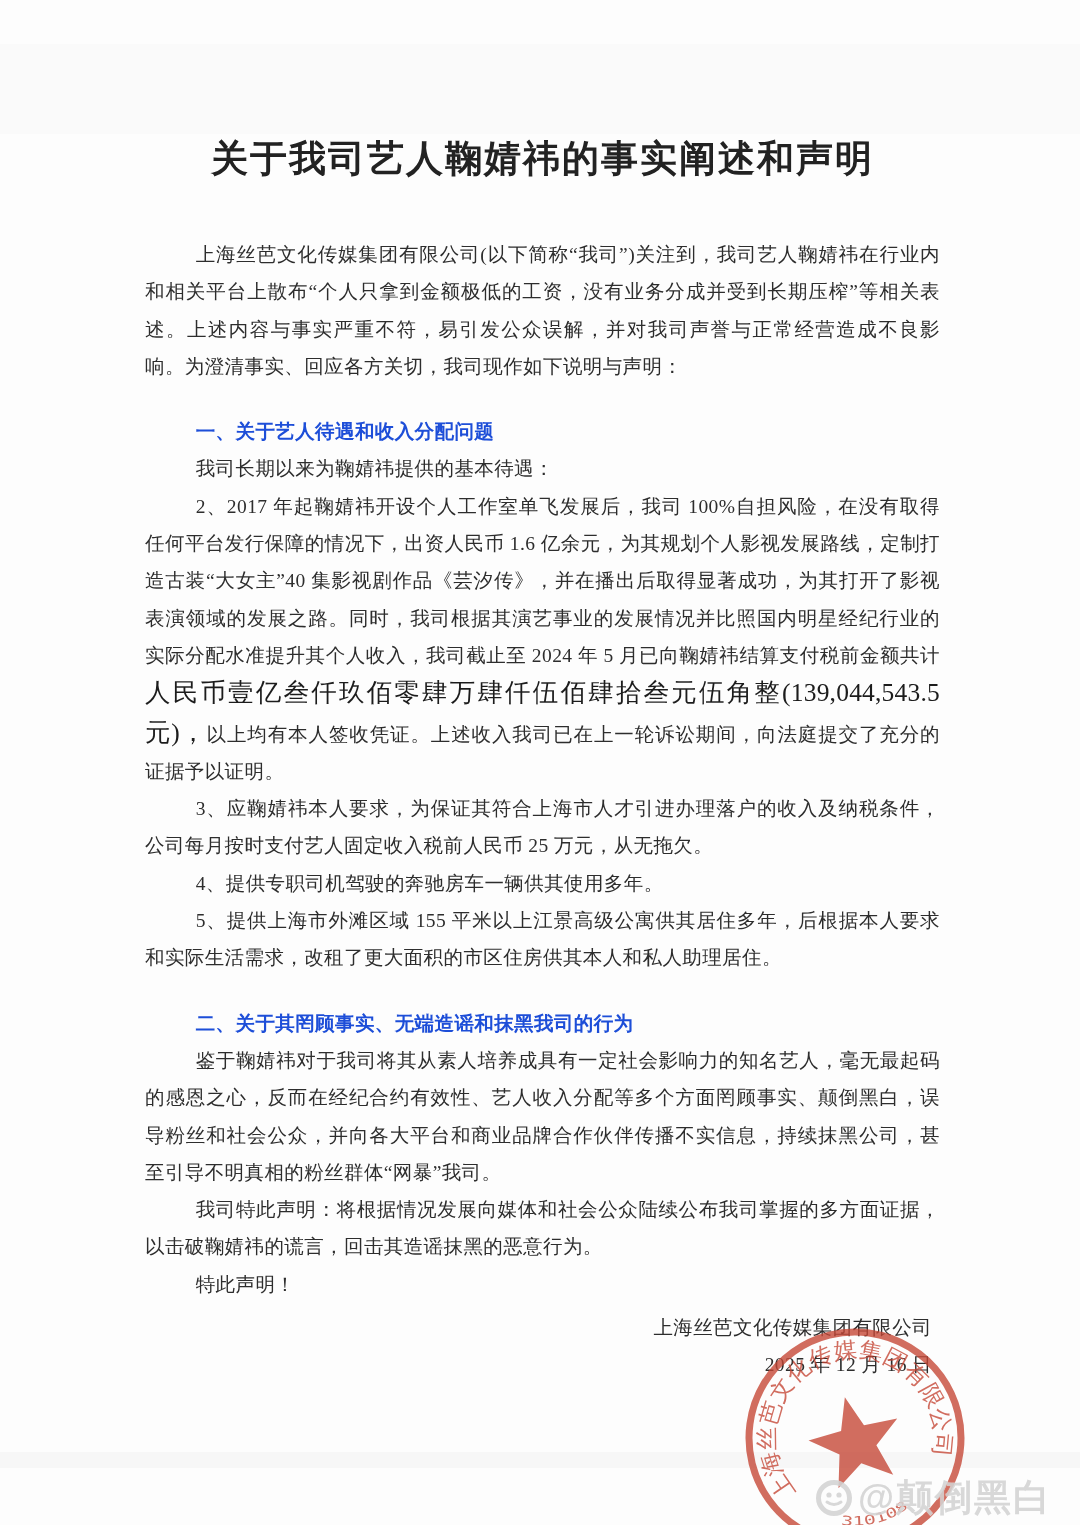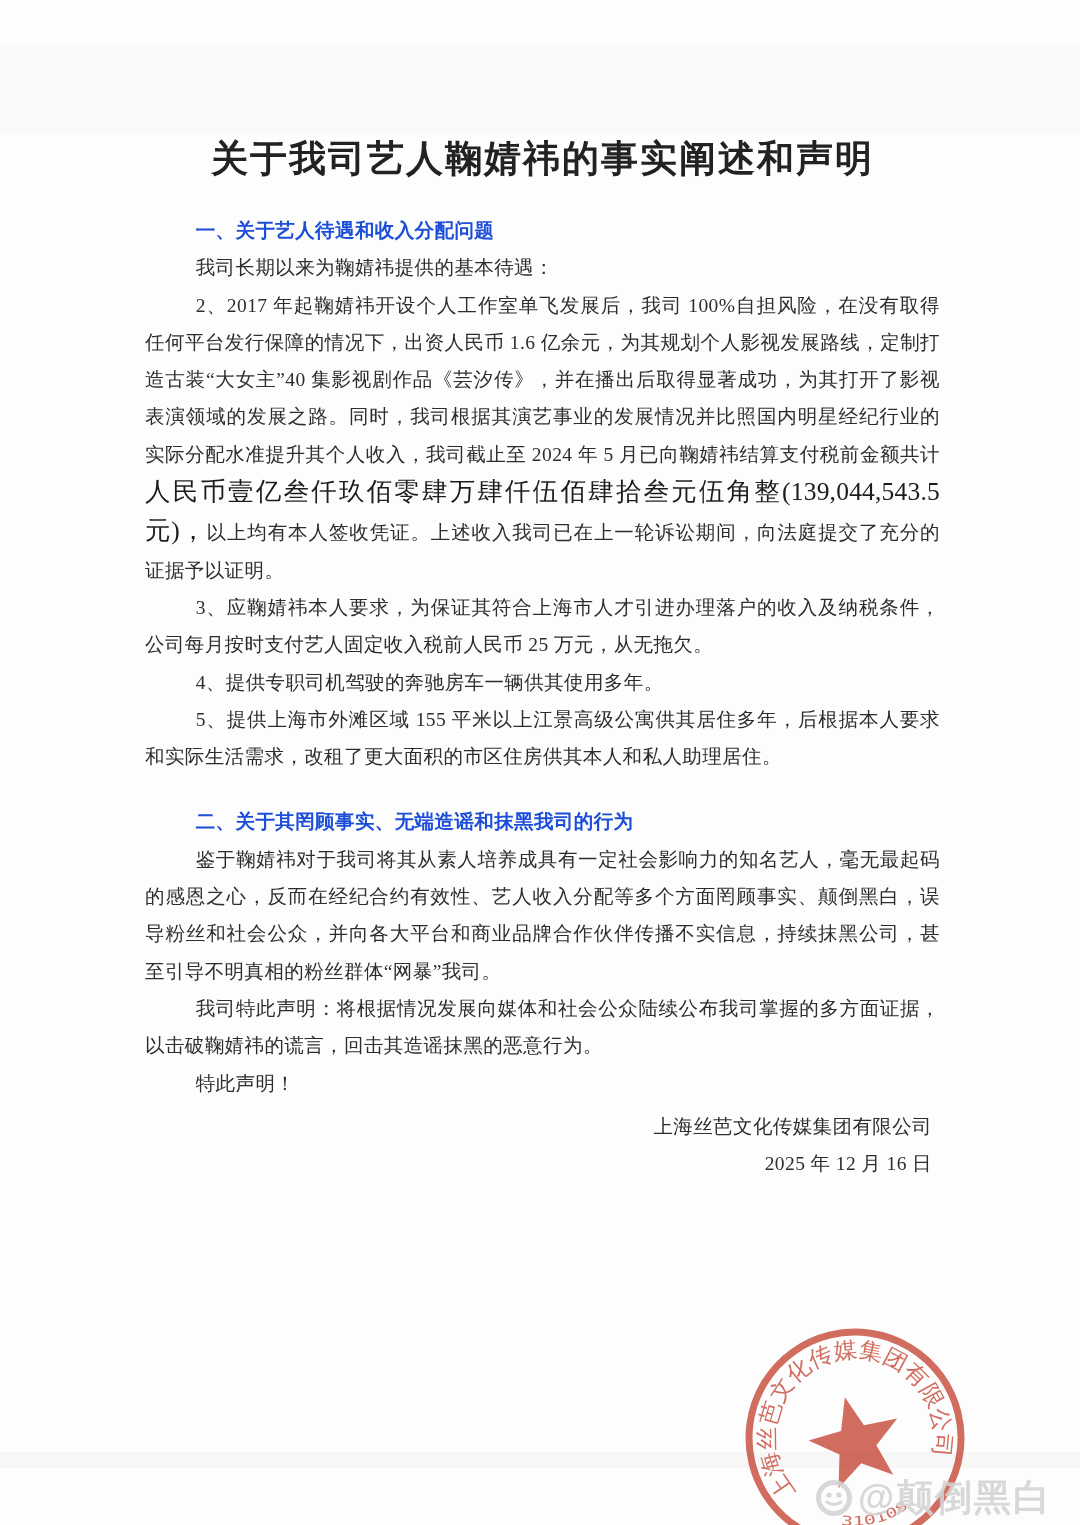--- a/index.html
+++ b/index.html
@@ -73,20 +73,21 @@
 <body>
 
 <div class="page">
 
   <div class="scan-band band-1"></div>
   <div class="scan-band band-2"></div>
 
   <div class="content">
     <h1 class="title">关于我司艺人鞠婧祎的事实阐述和声明</h1>
 
+    <p class="intro">上海丝芭文化传媒集团有限公司(以下简称“我司”)关注到，我司艺人鞠婧祎在行业内和相关平台上散布“个人只拿到金额极低的工资，没有业务分成并受到长期压榨”等相关表述。上述内容与事实严重不符，易引发公众误解，并对我司声誉与正常经营造成不良影响。为澄清事实、回应各方关切，我司现作如下说明与声明：</p>
 
     <p class="sec-head">一、关于艺人待遇和收入分配问题</p>
     <p>我司长期以来为鞠婧祎提供的基本待遇：</p>
     <p><span>2、2017 年起鞠婧祎开设个人工作室单飞发展后，我司 100%自担风险，在没有取得任何平台发行保障的情况下，出资人民币 1.6 亿余元，为其规划个人影视发展路线，定制打造古装“大女主”40 集影视剧作品《芸汐传》，并在播出后取得显著成功，为其打开了影视表演领域的发展之路。同时，我司根据其演艺事业的发展情况并比照国内明星经纪行业的实际分配水准提升其个人收入，我司截止至 2024 年 5 月已向鞠婧祎结算支付税前金额共计</span><span class="amount">人民币壹亿叁仟玖佰零肆万肆仟伍佰肆拾叁元伍角整(139,044,543.5 元)，</span><span>以上均有本人签收凭证。上述收入我司已在上一轮诉讼期间，向法庭提交了充分的证据予以证明。</span></p>
     <p>3、应鞠婧祎本人要求，为保证其符合上海市人才引进办理落户的收入及纳税条件，公司每月按时支付艺人固定收入税前人民币 25 万元，从无拖欠。</p>
     <p>4、提供专职司机驾驶的奔驰房车一辆供其使用多年。</p>
     <p>5、提供上海市外滩区域 155 平米以上江景高级公寓供其居住多年，后根据本人要求和实际生活需求，改租了更大面积的市区住房供其本人和私人助理居住。</p>
 
     <p class="sec-head">二、关于其罔顾事实、无端造谣和抹黑我司的行为</p>
     <p>鉴于鞠婧祎对于我司将其从素人培养成具有一定社会影响力的知名艺人，毫无最起码的感恩之心，反而在经纪合约有效性、艺人收入分配等多个方面罔顾事实、颠倒黑白，误导粉丝和社会公众，并向各大平台和商业品牌合作伙伴传播不实信息，持续抹黑公司，甚至引导不明真相的粉丝群体“网暴”我司。</p>

